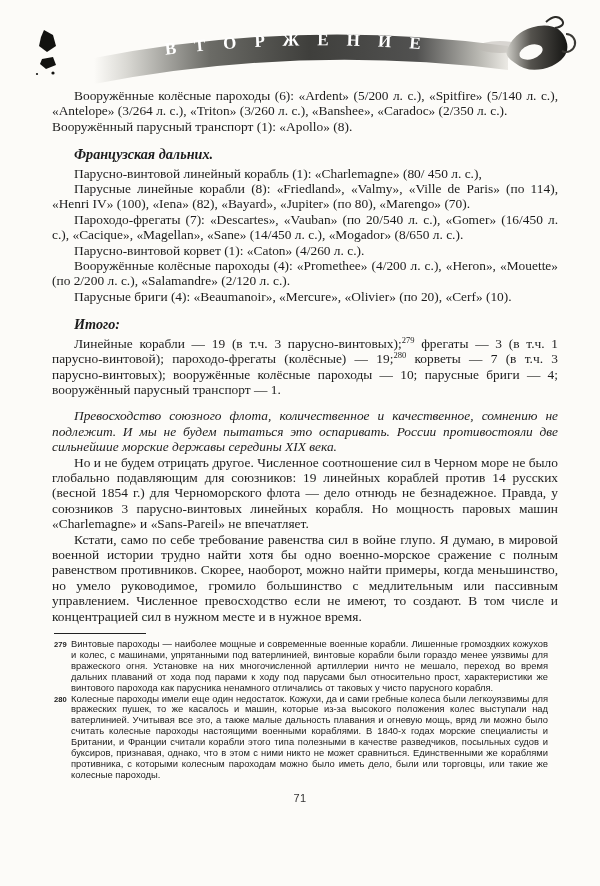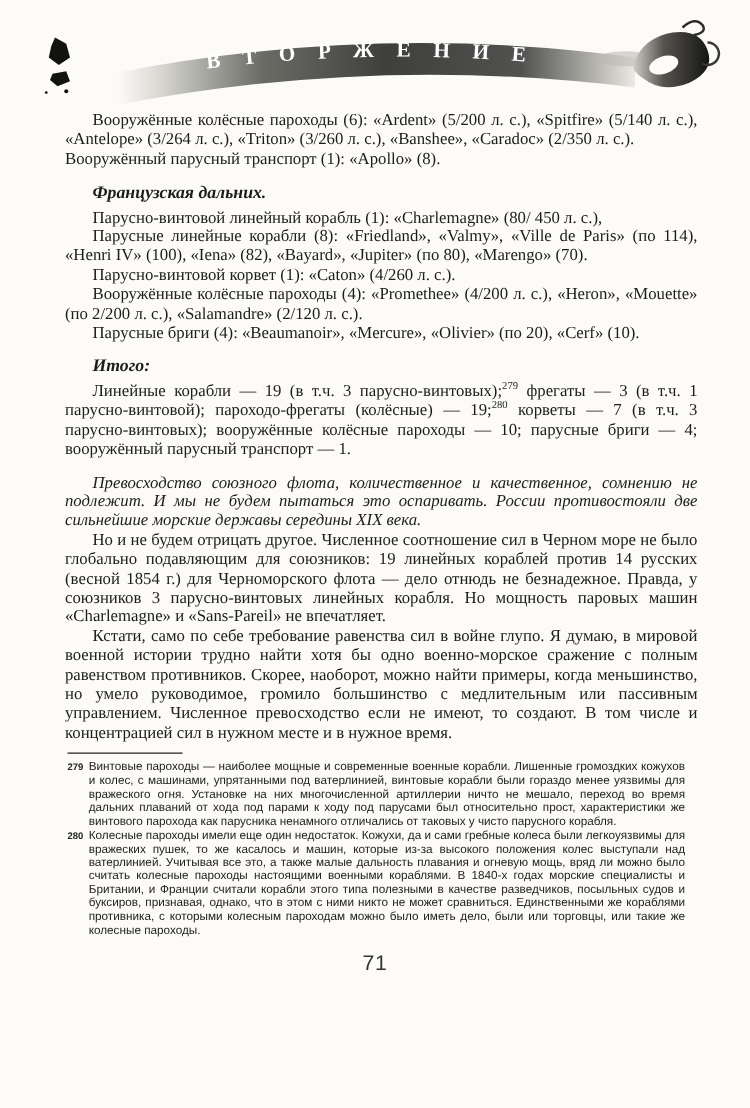--- a/index.html
+++ b/index.html
@@ -57,21 +57,21 @@
     flex:none;
     vertical-align:top;
     line-height:9px;
     padding-top:1px;
   }
   .fn-text { flex:1; text-align:justify; }
 
   .page-number {
     text-align:center;
     font-family:"Liberation Sans", sans-serif;
-    font-size:17px;
+    font-size:11px;
     color:#333;
     margin-top:11px;
     letter-spacing:.5px;
   }
 </style>
 </head>
 <body>
 
 <div class="page">
 
@@ -120,20 +120,21 @@
 
   <div class="main">
 
     <p class="t-indent">Вооружённые колёсные пароходы (6): «Ardent» (5/200 л. с.), «Spitfire» (5/140 л. с.), «Antelope» (3/264 л. с.), «Triton» (3/260 л. с.), «Banshee», «Caradoc» (2/350 л. с.).</p>
     <p>Вооружённый парусный транспорт (1): «Apollo» (8).</p>
 
     <p class="squadron-heading">Французская дальних.</p>
 
     <p class="t-indent">Парусно-винтовой линейный корабль (1): «Charlemagne» (80/ 450 л. с.),</p>
     <p class="t-indent">Парусные линейные корабли (8): «Friedland», «Valmy», «Ville de Paris» (по 114), «Henri IV» (100), «Iena» (82), «Bayard», «Jupiter» (по 80), «Marengo» (70).</p>
+    <p class="t-indent">Пароходо-фрегаты (7): «Descartes», «Vauban» (по 20/540 л. с.), «Gomer» (16/450 л. с.), «Cacique», «Magellan», «Sane» (14/450 л. с.), «Mogador» (8/650 л. с.).</p>
     <p class="t-indent">Парусно-винтовой корвет (1): «Caton» (4/260 л. с.).</p>
     <p class="t-indent">Вооружённые колёсные пароходы (4): «Promethee» (4/200 л. с.), «Heron», «Mouette» (по 2/200 л. с.), «Salamandre» (2/120 л. с.).</p>
     <p class="t-indent">Парусные бриги (4): «Beaumanoir», «Mercure», «Olivier» (по 20), «Cerf» (10).</p>
 
     <p class="squadron-heading">Итого:</p>
 
     <p class="t-indent"><span>Линейные корабли — 19 (в т.ч. 3 парусно-винтовых);</span><sup class="ref">279</sup><span> фрегаты — 3 (в т.ч. 1 парусно-винтовой); пароходо-фрегаты (колёсные) — 19;</span><sup class="ref">280</sup><span> корветы — 7 (в т.ч. 3 парусно-винтовых); вооружённые колёсные пароходы — 10; парусные бриги — 4; вооружённый парусный транспорт — 1.</span></p>
 
     <p class="t-indent gap-before">Превосходство союзного флота, количественное и качественное, сомнению не подлежит. И мы не будем пытаться это оспаривать. России противостояли две сильнейшие морские державы середины XIX века.</p>
     <p class="t-indent">Но и не будем отрицать другое. Численное соотношение сил в Черном море не было глобально подавляющим для союзников: 19 линейных кораблей против 14 русских (весной 1854 г.) для Черноморского флота — дело отнюдь не безнадежное. Правда, у союзников 3 парусно-винтовых линейных корабля. Но мощность паровых машин «Charlemagne» и «Sans-Pareil» не впечатляет.</p>

